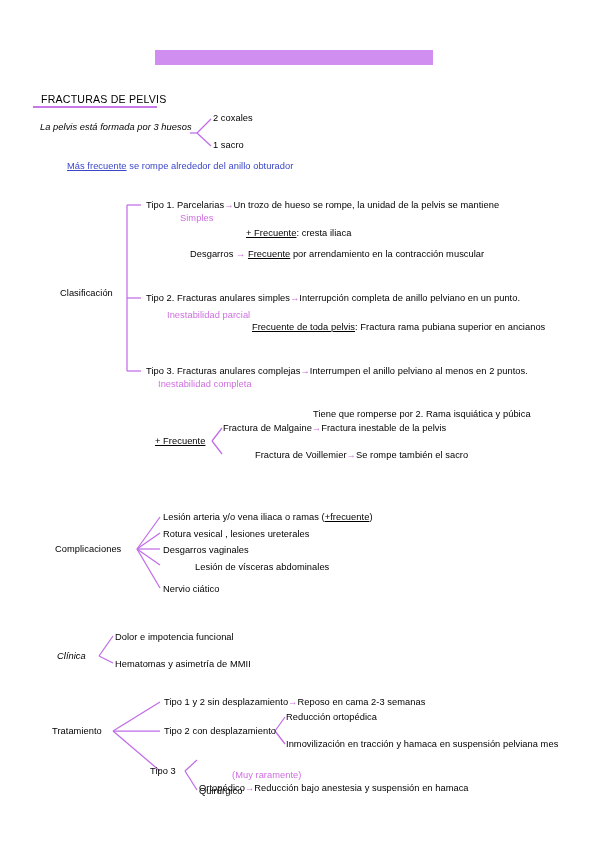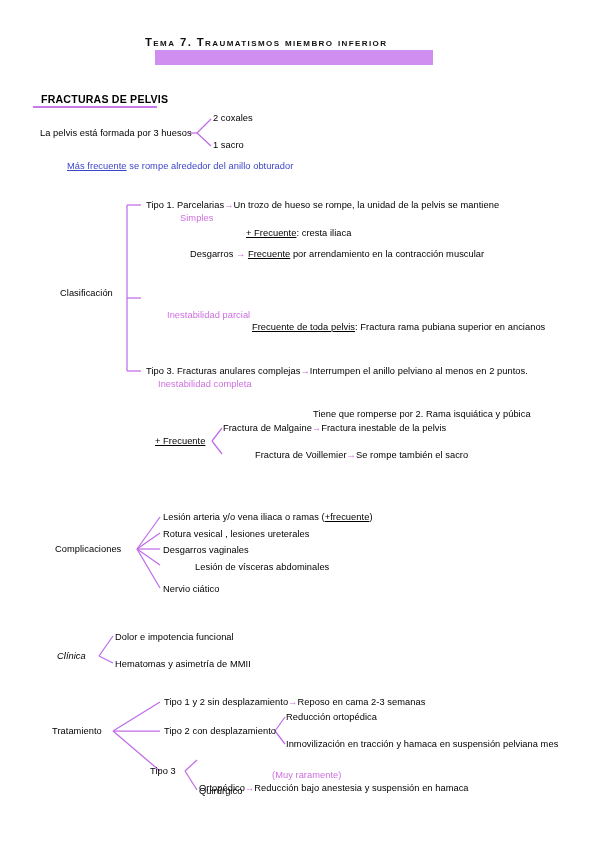--- a/index.html
+++ b/index.html
@@ -30,39 +30,38 @@
   }
   #title-highlight{
     position:absolute;left:155px;top:50px;
     width:278px;height:15px;
     background:#cf8ef0;
   }
 
   
   #section-heading{
     position:absolute;left:33px;top:93px;
-    font-weight:bold;font-size:10.6px;
+    font-weight:normal;font-size:10.6px;
     letter-spacing:0.2px;
     color:#000;white-space:pre;padding-left:8px;
   }
   #section-heading-rule{
     position:absolute;left:33px;top:106px;
     width:124px;height:1.6px;background:#c878e8;
   }
 
   svg.lines{position:absolute;left:0;top:0;width:599px;height:848px;overflow:visible;pointer-events:none;}
   svg.lines line,svg.lines polyline,svg.lines path{stroke:#c06ce8;stroke-width:1.25;fill:none;}
 </style>
 </head>
 <body>
 
 <div class="canvas">
 
   <div id="title-highlight"></div>
-  <div id="title-text">Tema 7. Traumatismos miembro inferior</div>
 
   <div id="section-heading">FRACTURAS DE PELVIS</div>
   <div id="section-heading-rule"></div>
 
   <svg class="lines">
 
     <polyline points="198,133 190,133 190,133"></polyline>
     <path d="M197,133 L211,119"></path>
     <path d="M197,133 L211,146"></path>
 
@@ -87,33 +86,34 @@
     <path d="M113,731 L160,731"></path>
     <path d="M113,731 L160,771"></path>
 
     <path d="M275,731 L285,717"></path>
     <path d="M275,731 L285,744"></path>
 
     <path d="M185,771 L197,760"></path>
     <path d="M185,771 L197,790"></path>
   </svg>
 
-  <div class="t" style="left:40px;top:128px;">La pelvis está formada por 3 huesos</div>
+  <div class="t" style="left:40px;top:122px;font-style:italic;">La pelvis está formada por 3 huesos</div>
   <div class="t" style="left:213px;top:113px;">2 coxales</div>
   <div class="t" style="left:213px;top:140px;">1 sacro</div>
 
   <div class="t blue" style="left:67px;top:161px;"><span class="u">Más frecuente</span><span> se rompe alrededor del anillo obturador</span></div>
 
   <div class="t" style="left:60px;top:288px;">Clasificación</div>
 
   <div class="t" style="left:146px;top:200px;"><span>Tipo 1. Parcelarias</span><span class="arrow">→</span><span>Un trozo de hueso se rompe, la unidad de la pelvis se mantiene</span></div>
   <div class="t pink" style="left:180px;top:213px;">Simples</div>
   <div class="t" style="left:246px;top:228px;"><span class="u">+ Frecuente</span><span>: cresta iliaca</span></div>
   <div class="t" style="left:190px;top:249px;"><span>Desgarros </span><span class="arrow">→ </span><span class="u">Frecuente</span><span> por arrendamiento en la contracción muscular</span></div>
 
+  <div class="t" style="left:146px;top:293px;"><span>Tipo 2. Fracturas anulares simples</span><span class="arrow">→</span><span>Interrupción completa de anillo pelviano en un punto.</span></div>
   <div class="t pink" style="left:167px;top:310px;">Inestabilidad parcial</div>
   <div class="t" style="left:252px;top:322px;"><span class="u">Frecuente de toda pelvis</span><span>: Fractura rama pubiana superior en ancianos</span></div>
 
   <div class="t" style="left:146px;top:366px;"><span>Tipo 3. Fracturas anulares complejas</span><span class="arrow">→</span><span>Interrumpen el anillo pelviano al menos en 2 puntos.</span></div>
   <div class="t pink" style="left:158px;top:379px;">Inestabilidad completa</div>
   <div class="t" style="left:313px;top:389px;margin-top:20px;">Tiene que romperse por 2. Rama isquiática y púbica</div>
 
   <div class="t" style="left:155px;top:436px;"><span class="u">+ Frecuente</span></div>
   <div class="t" style="left:223px;top:423px;"><span>Fractura de Malgaine</span><span class="arrow">→</span><span>Fractura inestable de la pelvis</span></div>
   <div class="t" style="left:223px;top:450px;padding-left:32px;"><span>Fractura de Voillemier</span><span class="arrow">→</span><span>Se rompe también el sacro</span></div>
@@ -132,16 +132,16 @@
   <div class="t" style="left:52px;top:726px;">Tratamiento</div>
 
   <div class="t" style="left:164px;top:697px;"><span>Tipo 1 y 2 sin desplazamiento</span><span class="arrow">→</span><span>Reposo en cama 2-3 semanas</span></div>
 
   <div class="t" style="left:164px;top:726px;">Tipo 2 con desplazamiento</div>
   <div class="t" style="left:286px;top:712px;">Reducción ortopédica</div>
   <div class="t" style="left:286px;top:739px;">Inmovilización en tracción y hamaca en suspensión pelviana mes</div>
 
   <div class="t" style="left:150px;top:766px;">Tipo 3</div>
   <div class="t" style="left:199px;top:755px;margin-top:28px;"><span>Ortopédico</span><span class="arrow">→</span><span>Reducción bajo anestesia y suspensión en hamaca</span></div>
-  <div class="t pink" style="left:232px;top:770px;margin-left:40px;">(Muy raramente)</div>
+  <div class="t pink" style="left:232px;top:770px;">(Muy raramente)</div>
   <div class="t" style="left:199px;top:786px;">Quirúrgico</div>
 
 </div>
 
 </body></html>

